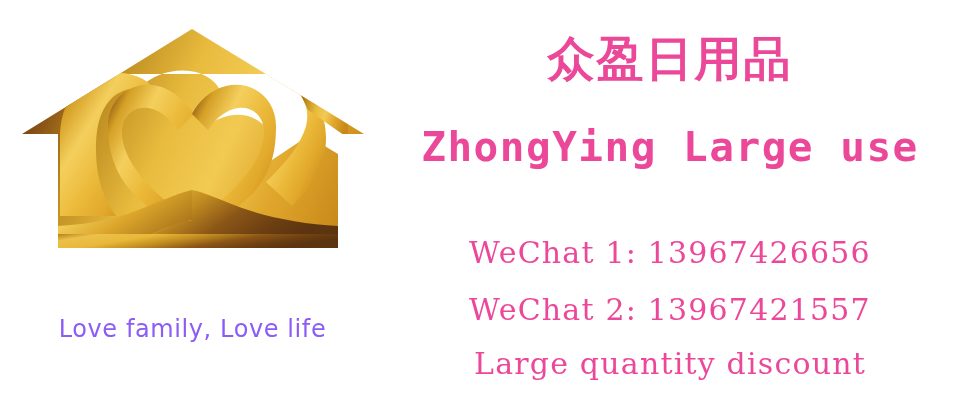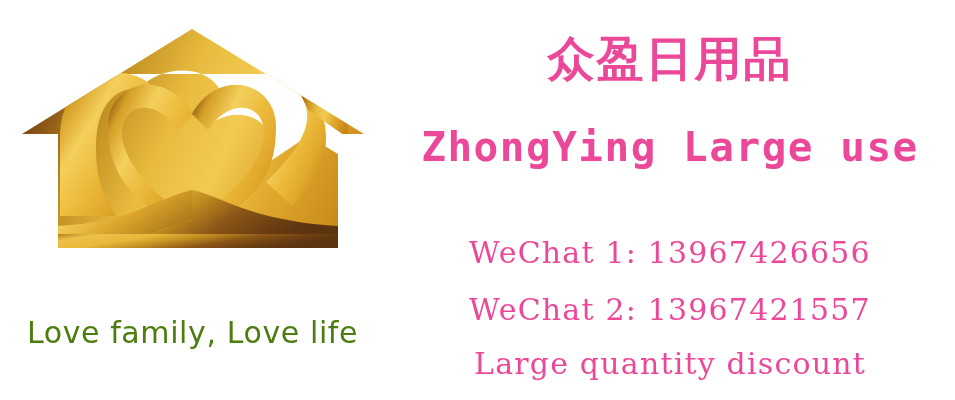--- a/index.html
+++ b/index.html
@@ -47,24 +47,24 @@
     position: absolute;
     left: 0;
     top: 316px;
     width: 385px;
     text-align: center;
     line-height: 1.16;
   }
   .tagline-line {
     display: block;
     font-family: "DejaVu Sans", "Liberation Sans", sans-serif;
-    font-size: 30px;
+    font-size: 24px;
     font-weight: 400;
     letter-spacing: 0.6px;
-    color: #4d7c0f;
+    color: #8b5cf6;
     white-space: nowrap;
   }
 
   
   #info-block {
     position: absolute;
     left: 385px;
     top: 0;
     width: 570px;
     height: 400px;

